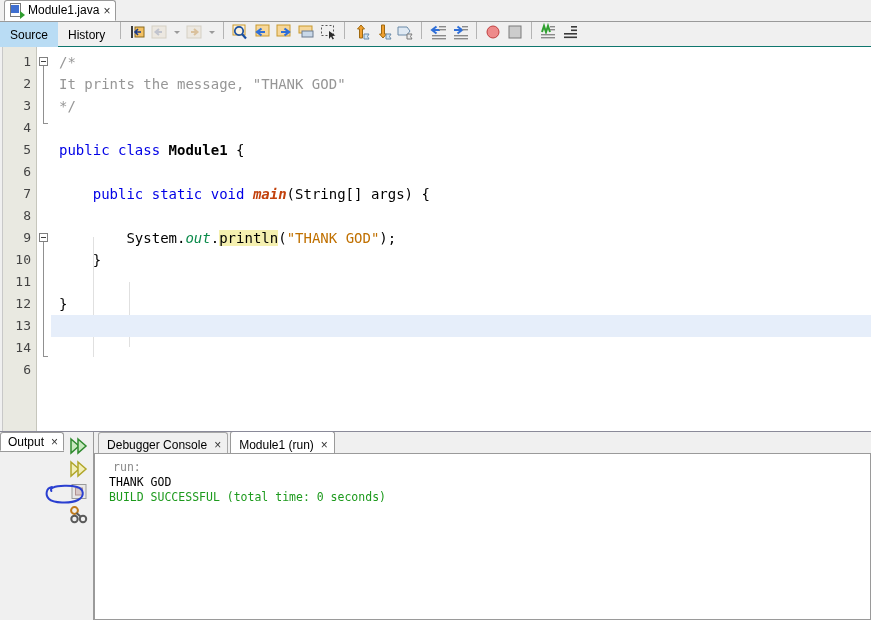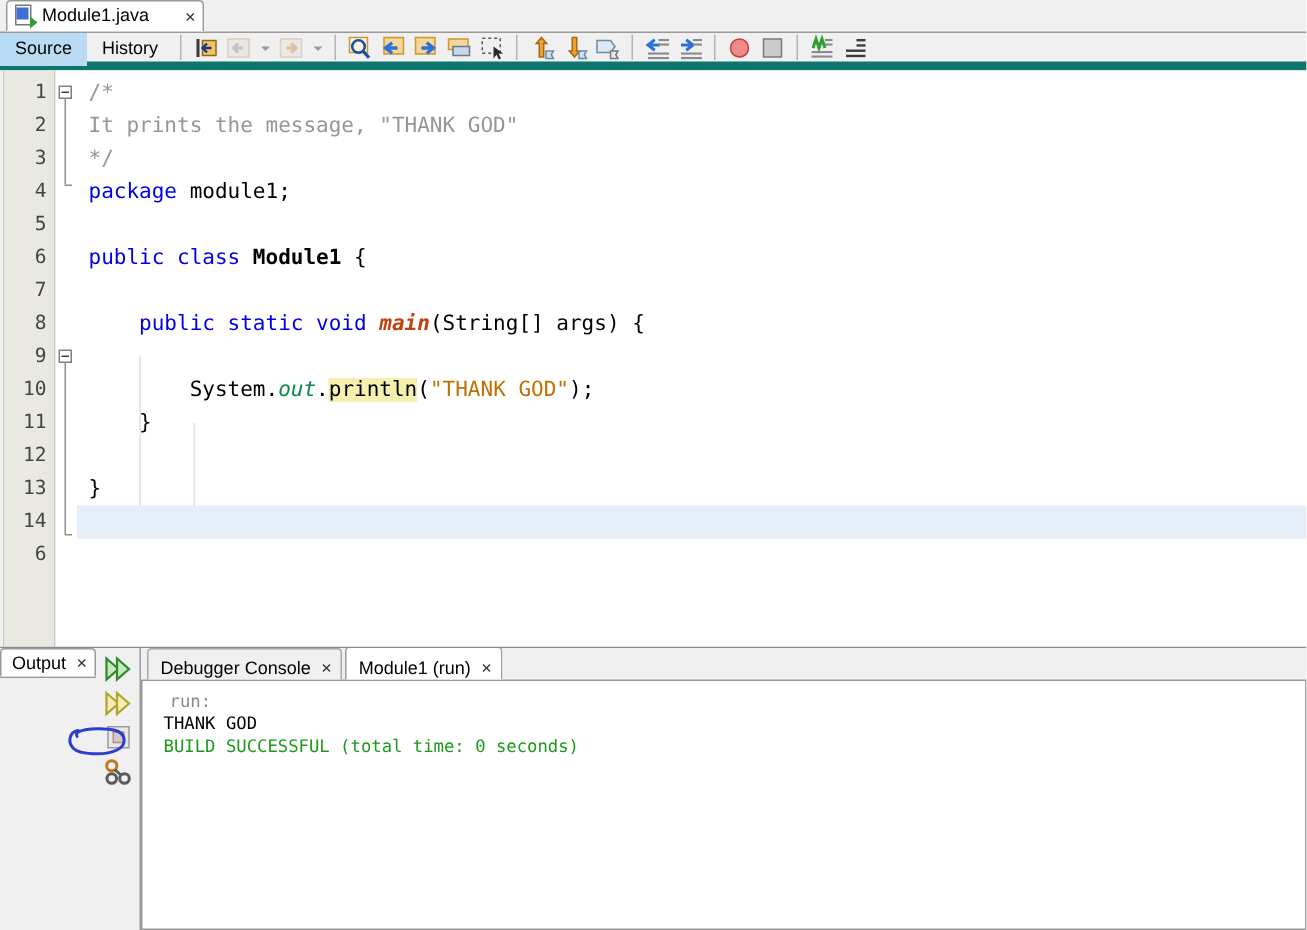--- a/index.html
+++ b/index.html
@@ -45,21 +45,21 @@
     display: flex;
     align-items: center;
     padding: 0 5px 0 4px;
     box-sizing: border-box;
     position: relative;
     z-index: 2;
   }
   .filetab .label {
     font-size: 12px;
     color: #000;
-    margin: 0 24px 0 4px;
+    margin: 0 4px 0 4px;
     line-height: 13px;
   }
   .tab-close {
     font-size: 12px;
     color: #333;
     line-height: 12px;
     cursor: pointer;
     font-family: "Liberation Sans", sans-serif;
   }
 
@@ -88,22 +88,21 @@
     border-left: 5px solid #2f9d2f;
     border-top: 4px solid transparent;
     border-bottom: 4px solid transparent;
   }
 
   
   .toolbar {
     height: 25px;
     background: #f0f0f0;
     display: flex;
-    align-items: center;
-    border-bottom: 6px solid #0f766e;
+    border-bottom: 1px solid #0f766e;
     box-sizing: border-box;
   }
   .viewtabs { display: flex; align-items: stretch; height: 25px; }
   .viewtab {
     display: flex; align-items: center; justify-content: center;
     padding: 0 10px;
     font-size: 12px;
     color: #000;
     cursor: pointer;
   }
@@ -565,21 +564,20 @@
       <div class="indentguide" style="left:42px; top:190px; height:120px;"></div>
       <div class="indentguide" style="left:78px; top:235px; height:65px;"></div>
 
       <div class="cline"><span class="cm">/*</span></div>
 
 
       <div class="cline"><span class="cm">It prints the message, "THANK GOD"</span></div>
 
       <div class="cline"><span class="cm">*/</span></div>
 
-      <div class="cline"><span class="k">package </span><span class="pl">module1;</span></div>
 
       <div class="cline"></div>
 
       <div class="cline"><span class="k">public class </span><span class="cls">Module1</span><span class="pl"> {</span></div>
 
       <div class="cline"></div>
 
       <div class="cline"><span class="pl">    </span><span class="k">public static void </span><span class="mth">main</span><span class="pl">(String[] args) {</span></div>
 
       <div class="cline"><span class="pl">        </span></div>

